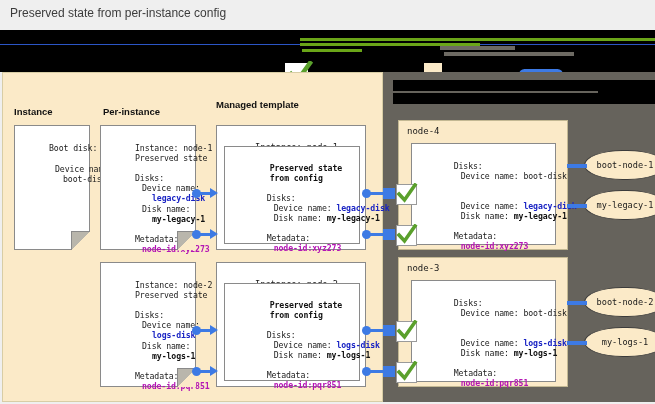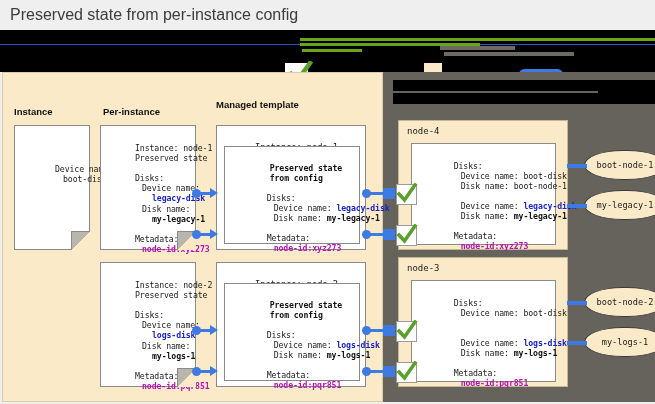--- a/index.html
+++ b/index.html
@@ -9,21 +9,21 @@
     font-family:"Liberation Sans", sans-serif;
     overflow:hidden;position:relative;
   }
   
   .caption-bar{
     position:absolute;left:0;top:0;width:655px;height:30px;
     background:#efefef;
   }
   .caption-text{
     position:absolute;left:10px;top:6px;
-    font-size:16px;color:#3c3c3c;
+    font-size:12px;color:#3c3c3c;
     font-family:"Liberation Sans", sans-serif;
     white-space:nowrap;
   }
   
   .legend-band{
     position:absolute;left:0;top:30px;width:655px;height:42px;
     background:#000;overflow:hidden;
   }
   .legend-hairline{
     position:absolute;left:0;top:14px;width:655px;height:1px;background:#2b55c6;
@@ -170,20 +170,23 @@
     <div>Instance</div>
     <div>template</div>
   </div>
   <div class="col-head" style="left:216px;top:15px;">
     <div>Managed template</div>
     <div class="sub">(intended configuration, status)</div>
     <div>autogenerated</div>
   </div>
 
   <div class="pagecard" style="left:14px;top:53px;width:76px;height:125px;">
+    <div class="mono" style="position:absolute;left:5px;top:6px;">
+      <span>Boot disk:</span>
+    </div>
     <div class="mono" style="position:absolute;left:11px;top:27px;">
       <span>Device name:</span>
     </div>
     <div class="mono" style="position:absolute;left:19px;top:37px;">
       <span>boot-disk</span>
     </div>
     <div class="fold"></div>
   </div>
 
   <div class="pagecard" style="left:100px;top:53px;width:96px;height:125px;">
@@ -309,23 +312,20 @@
   <div class="nodecard" style="left:398px;top:48px;width:170px;height:130px;">
     <div class="nodettl" style="position:absolute;left:8px;top:5px;">
       <span>node-4</span>
     </div>
     <div class="plaincard" style="left:12px;top:22px;width:145px;height:102px;">
       <div class="mono" style="position:absolute;left:3px;top:6px;">
         <span>Disks:</span>
       </div>
       <div class="mono" style="position:absolute;left:10px;top:16px;">
         <span>Device name: boot-disk</span>
-      </div>
-      <div class="mono" style="position:absolute;left:10px;top:26px;">
-        <span>Disk name: boot-node-1</span>
       </div>
       <div class="mono" style="position:absolute;left:10px;top:46px;">
         <span>Device name: </span><span class="blue">legacy-disk</span>
       </div>
       <div class="mono" style="position:absolute;left:10px;top:56px;">
         <span>Disk name: </span><span class="bold">my-legacy-1</span>
       </div>
       <div class="mono" style="position:absolute;left:3px;top:76px;">
         <span>Metadata:</span>
       </div>

